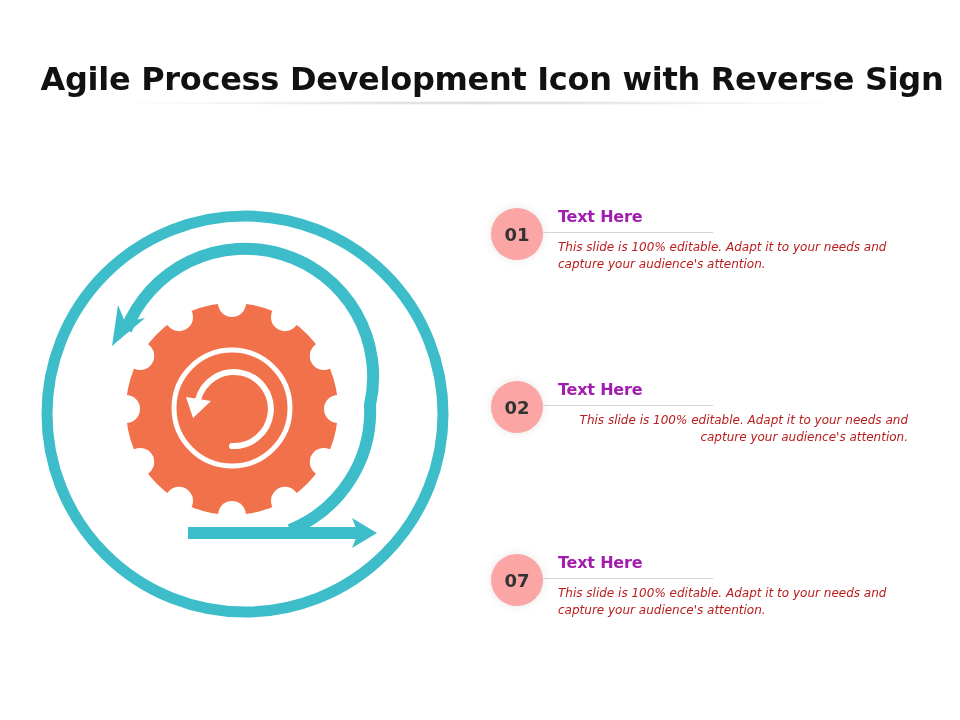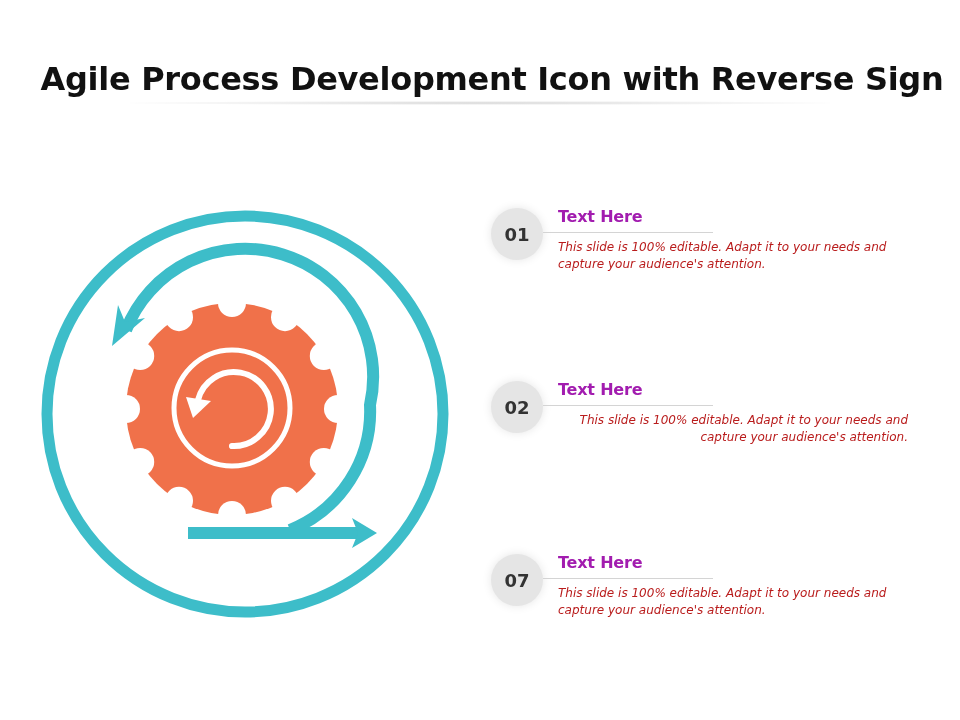--- a/index.html
+++ b/index.html
@@ -10,21 +10,21 @@
     letter-spacing: -0.3px; color: #111111; margin: 12px;
   }
   .title-shadow {
     position: absolute; left: 130px; top: 101px; width: 700px; height: 4px;
     background: radial-gradient(ellipse at center, rgba(0,0,0,0.16) 0%, rgba(0,0,0,0.06) 45%, rgba(0,0,0,0) 75%);
   }
   .graphic { position: absolute; left: 0; top: 0; }
   .item { position: absolute; left: 490px; width: 430px; height: 80px; }
   .badge {
     position: absolute; left: 1px; top: 3px; width: 52px; height: 52px; border-radius: 50%;
-    background: #e5e5e5; box-shadow: 0 0 10px rgba(0,0,0,0.10);
+    background: #fca5a5; box-shadow: 0 0 10px rgba(0,0,0,0.10);
     display: flex; align-items: center; justify-content: center;
     font-family: "DejaVu Sans", sans-serif; font-weight: bold; font-size: 18px; color: #333333;
   }
   .heading {
     position: absolute; left: 68px; top: 2px; font-family: "DejaVu Sans", sans-serif;
     font-weight: bold; font-size: 16px; color: #a21caf; letter-spacing: -0.2px;
   }
   .rule { position: absolute; left: 53px; top: 27px; width: 170px; height: 1px; background: #d4d4d4; }
   .desc {
     position: absolute; left: 68px; top: 34px; width: 350px; font-family: "DejaVu Sans", sans-serif;

